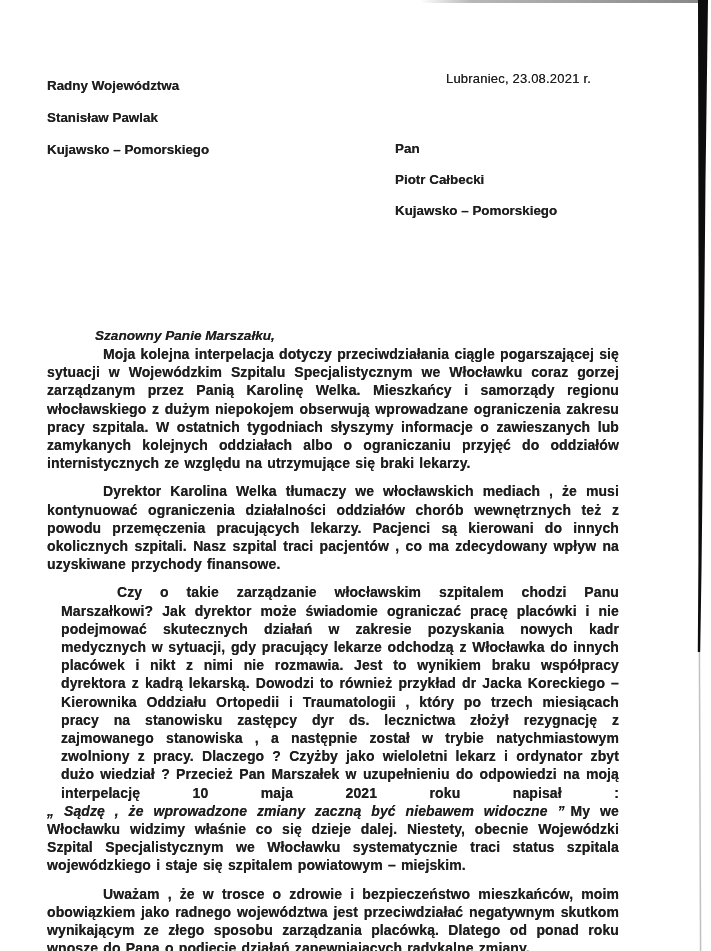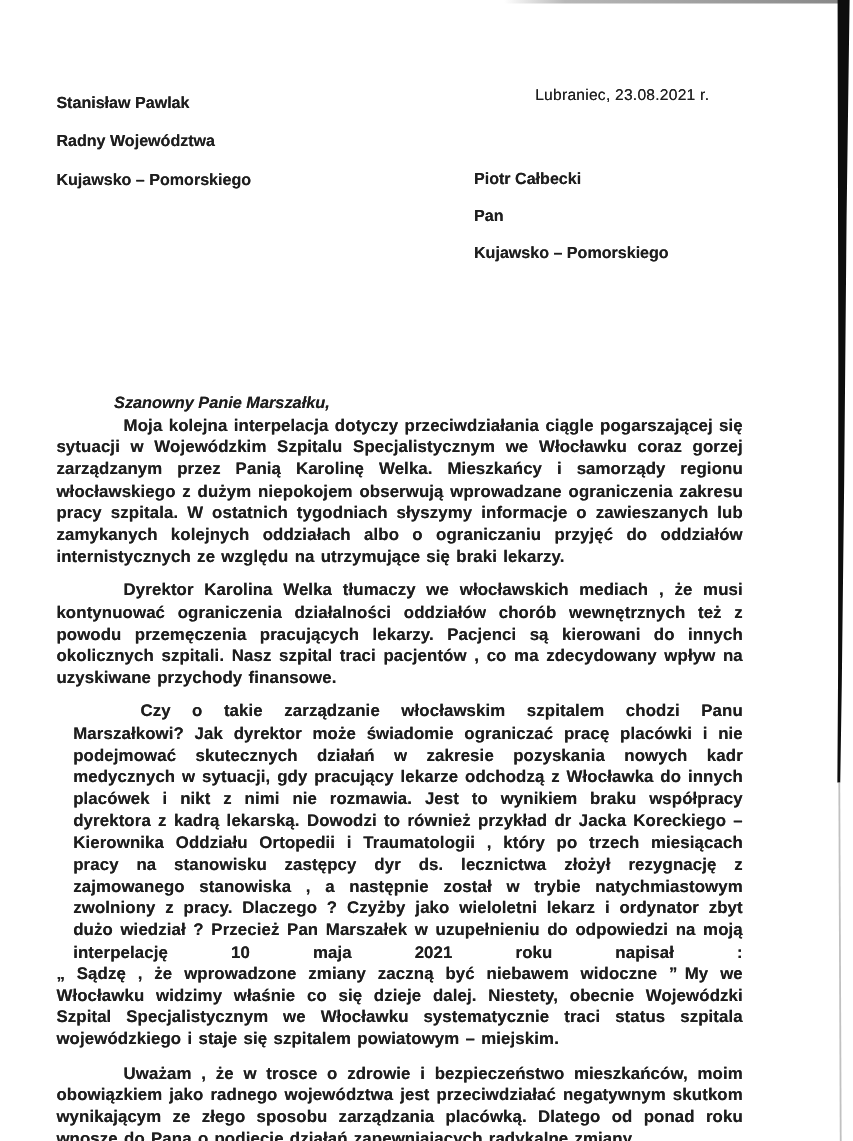--- a/index.html
+++ b/index.html
@@ -47,45 +47,45 @@
 
   
   .body{
     position:absolute;left:47px;top:345px;width:572px;
     font-size:14px;font-weight:700;line-height:18.2px;
     text-align:justify;word-spacing:1.2px;letter-spacing:0.1px;
   }
   .body p{margin:0 0 10px 0;text-indent:56px;}
   .p3-before{display:block;text-align:justify;text-align-last:justify;margin-left:14px;}
   .p3-rest{display:block;text-align:justify;text-indent:0;}
-  .quote{margin-top:37px;}
+  .quote{font-style:italic;margin-top:37px;}
   .p3-after{margin-left:6px;}
 </style>
 </head>
 <body>
 
 <div class="page">
 
   <div class="top-strip"></div>
   <svg class="edge-svg" width="20" height="951" viewBox="0 0 20 951" xmlns="http://www.w3.org/2000/svg">
     <path d="M7 0 L17 0 L14.5 180 L12.5 400 L10.5 570 L9.2 652 L6.8 652 L7.4 560 L7.6 300 Z" fill="var(--scan-edge)"></path>
     <line x1="8.4" y1="652" x2="9.6" y2="951" stroke="var(--scan-strip)" stroke-width="1.5" opacity="0.55"></line>
   </svg>
 
   <div class="sender txt">
+    <div>Radny Województwa</div>
     <div>Stanisław Pawlak</div>
-    <div>Radny Województwa</div>
     <div>Kujawsko – Pomorskiego</div>
   </div>
 
   <div class="date txt">Lubraniec, 23.08.2021 r.</div>
 
   <div class="recipient txt">
+    <div>Pan</div>
     <div>Piotr Całbecki</div>
-    <div>Pan</div>
     <div>Kujawsko – Pomorskiego</div>
   </div>
 
   <div class="salutation txt">Szanowny Panie Marszałku,</div>
 
   <div class="body txt">
     <p>Moja kolejna interpelacja dotyczy przeciwdziałania ciągle pogarszającej się sytuacji w Wojewódzkim Szpitalu Specjalistycznym we Włocławku coraz gorzej zarządzanym przez Panią Karolinę Welka. Mieszkańcy i samorządy regionu włocławskiego z dużym niepokojem obserwują wprowadzane ograniczenia zakresu pracy szpitala. W ostatnich tygodniach słyszymy informacje o zawieszanych lub zamykanych kolejnych oddziałach albo o ograniczaniu przyjęć do oddziałów internistycznych ze względu na utrzymujące się braki lekarzy.</p>
     <p>Dyrektor Karolina Welka tłumaczy we włocławskich mediach , że musi kontynuować ograniczenia działalności oddziałów chorób wewnętrznych też z powodu przemęczenia pracujących lekarzy. Pacjenci są kierowani do innych okolicznych szpitali. Nasz szpital traci pacjentów , co ma zdecydowany wpływ na uzyskiwane przychody finansowe.</p>
     <p>
       <span class="p3-before">Czy o takie zarządzanie włocławskim szpitalem chodzi Panu Marszałkowi? Jak dyrektor może świadomie ograniczać pracę placówki i nie podejmować skutecznych działań w zakresie pozyskania nowych kadr medycznych w sytuacji, gdy pracujący lekarze odchodzą z Włocławka do innych placówek i nikt z nimi nie rozmawia. Jest to wynikiem braku współpracy dyrektora z kadrą lekarską. Dowodzi to również przykład dr Jacka Koreckiego – Kierownika Oddziału Ortopedii i Traumatologii , który po trzech miesiącach pracy na stanowisku zastępcy dyr ds. lecznictwa złożył rezygnację z zajmowanego stanowiska , a następnie został w trybie natychmiastowym zwolniony z pracy. Dlaczego ? Czyżby jako wieloletni lekarz i ordynator zbyt dużo wiedział ? Przecież Pan Marszałek w uzupełnieniu do odpowiedzi na moją interpelację 10 maja 2021 roku napisał :</span>

